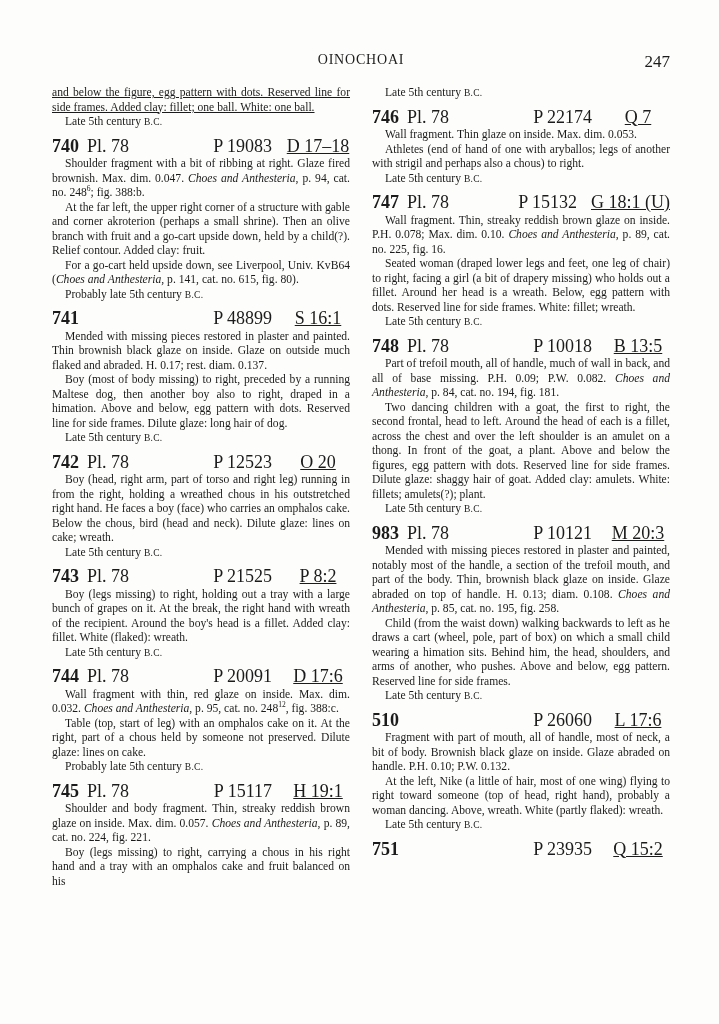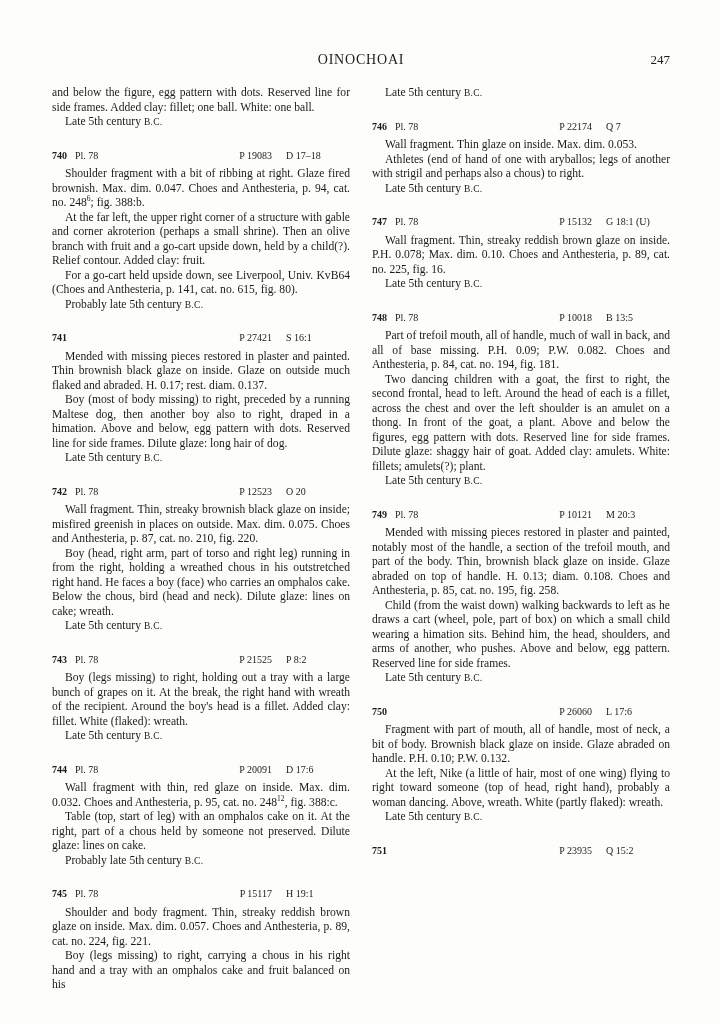--- a/index.html
+++ b/index.html
@@ -25,51 +25,51 @@
   .running-title {
     position: absolute;
     left: 0; right: 0; top: 0;
     text-align: center;
     font-size: 14px;
     letter-spacing: 0.8px;
   }
   .page-number {
     position: absolute;
     right: 0; top: 0;
-    font-size: 13px;
+    font-size: 17px;
   }
   .columns {
     display: flex;
     gap: 22px;
   }
   .col {
     flex: 1;
     min-width: 0;
     font-size: 11.6px;
     line-height: 14.5px;
     text-align: justify;
   }
   .para {
     margin: 0;
     text-indent: 13px;
   }
-  .para.noindent { text-indent: 0; }
+  .para.noindent { text-indent: 0; text-decoration: underline; }
   .entry-h {
     display: flex;
     align-items: baseline;
-    margin: 19px 0 4px 0;
-    font-size: 10px;
+    margin: 9px 0 4px 0;
+    font-size: 18px;
     white-space: nowrap;
   }
   .enum { font-weight: bold; margin-right: 8px; }
   .plate {}
   .spacer { flex: 1; }
   .inv {}
-  .grid { min-width: 64px; text-align: left; margin-left: 14px; }
-  .it { }
+  .grid { min-width: 64px; text-align: center; margin-left: 14px; text-decoration: underline; }
+  .it { font-style: italic; }
   .sup {
     font-size: 0.65em;
     vertical-align: super;
     line-height: 0;
   }
   .sc { font-size: 0.82em; letter-spacing: 0.3px; }
 </style>
 </head>
 <body>
 
@@ -89,34 +89,33 @@
           <span class="inv">P 19083</span>
           <span class="grid">D 17–18</span>
         </div>
         <p class="para">Shoulder fragment with a bit of ribbing at right. Glaze fired brownish. Max. dim. 0.047. <span class="it">Choes and Anthesteria</span>, p. 94, cat. no. 248<span class="sup">6</span>; fig. 388:b.</p>
         <p class="para">At the far left, the upper right corner of a structure with gable and corner akroterion (perhaps a small shrine). Then an olive branch with fruit and a go-cart upside down, held by a child(?). Relief contour. Added clay: fruit.</p>
         <p class="para">For a go-cart held upside down, see Liverpool, Univ. KvB64 (<span class="it">Choes and Anthesteria</span>, p. 141, cat. no. 615, fig. 80).</p>
         <p class="para">Probably late 5th century <span class="sc">B.C.</span></p>
         <div class="entry-h">
           <span class="enum">741</span>
           <span class="spacer"></span>
-          <span class="inv">P 27421</span>
+          <span class="inv">P 48899</span>
           <span class="grid">S 16:1</span>
         </div>
         <p class="para">Mended with missing pieces restored in plaster and painted. Thin brownish black glaze on inside. Glaze on outside much flaked and abraded. H. 0.17; rest. diam. 0.137.</p>
         <p class="para">Boy (most of body missing) to right, preceded by a running Maltese dog, then another boy also to right, draped in a himation. Above and below, egg pattern with dots. Reserved line for side frames. Dilute glaze: long hair of dog.</p>
         <p class="para">Late 5th century <span class="sc">B.C.</span></p>
         <div class="entry-h">
           <span class="enum">742</span>
           <span class="plate">Pl. 78</span>
           <span class="spacer"></span>
           <span class="inv">P 12523</span>
           <span class="grid">O 20</span>
         </div>
-        <p class="para">Wall fragment. Thin, streaky brownish black glaze on inside; misfired greenish in places on outside. Max. dim. 0.075. <span class="it">Choes and Anthesteria</span>, p. 87, cat. no. 210, fig. 220.</p>
         <p class="para">Boy (head, right arm, part of torso and right leg) running in from the right, holding a wreathed chous in his outstretched right hand. He faces a boy (face) who carries an omphalos cake. Below the chous, bird (head and neck). Dilute glaze: lines on cake; wreath.</p>
         <p class="para">Late 5th century <span class="sc">B.C.</span></p>
         <div class="entry-h">
           <span class="enum">743</span>
           <span class="plate">Pl. 78</span>
           <span class="spacer"></span>
           <span class="inv">P 21525</span>
           <span class="grid">P 8:2</span>
         </div>
         <p class="para">Boy (legs missing) to right, holding out a tray with a large bunch of grapes on it. At the break, the right hand with wreath of the recipient. Around the boy's head is a fillet. Added clay: fillet. White (flaked): wreath.</p>
@@ -154,43 +153,44 @@
         <p class="para">Athletes (end of hand of one with aryballos; legs of another with strigil and perhaps also a chous) to right.</p>
         <p class="para">Late 5th century <span class="sc">B.C.</span></p>
         <div class="entry-h">
           <span class="enum">747</span>
           <span class="plate">Pl. 78</span>
           <span class="spacer"></span>
           <span class="inv">P 15132</span>
           <span class="grid">G 18:1 (U)</span>
         </div>
         <p class="para">Wall fragment. Thin, streaky reddish brown glaze on inside. P.H. 0.078; Max. dim. 0.10. <span class="it">Choes and Anthesteria</span>, p. 89, cat. no. 225, fig. 16.</p>
+        <p class="para">Seated woman (draped lower legs and feet, one leg of chair) to right, facing a girl (a bit of drapery missing) who holds out a fillet. Around her head is a wreath. Below, egg pattern with dots. Reserved line for side frames. White: fillet; wreath.</p>
         <p class="para">Late 5th century <span class="sc">B.C.</span></p>
         <div class="entry-h">
           <span class="enum">748</span>
           <span class="plate">Pl. 78</span>
           <span class="spacer"></span>
           <span class="inv">P 10018</span>
           <span class="grid">B 13:5</span>
         </div>
         <p class="para">Part of trefoil mouth, all of handle, much of wall in back, and all of base missing. P.H. 0.09; P.W. 0.082. <span class="it">Choes and Anthesteria</span>, p. 84, cat. no. 194, fig. 181.</p>
         <p class="para">Two dancing children with a goat, the first to right, the second frontal, head to left. Around the head of each is a fillet, across the chest and over the left shoulder is an amulet on a thong. In front of the goat, a plant. Above and below the figures, egg pattern with dots. Reserved line for side frames. Dilute glaze: shaggy hair of goat. Added clay: amulets. White: fillets; amulets(?); plant.</p>
         <p class="para">Late 5th century <span class="sc">B.C.</span></p>
         <div class="entry-h">
-          <span class="enum">749</span>
+          <span class="enum">983</span>
           <span class="plate">Pl. 78</span>
           <span class="spacer"></span>
           <span class="inv">P 10121</span>
           <span class="grid">M 20:3</span>
         </div>
         <p class="para">Mended with missing pieces restored in plaster and painted, notably most of the handle, a section of the trefoil mouth, and part of the body. Thin, brownish black glaze on inside. Glaze abraded on top of handle. H. 0.13; diam. 0.108. <span class="it">Choes and Anthesteria</span>, p. 85, cat. no. 195, fig. 258.</p>
         <p class="para">Child (from the waist down) walking backwards to left as he draws a cart (wheel, pole, part of box) on which a small child wearing a himation sits. Behind him, the head, shoulders, and arms of another, who pushes. Above and below, egg pattern. Reserved line for side frames.</p>
         <p class="para">Late 5th century <span class="sc">B.C.</span></p>
         <div class="entry-h">
-          <span class="enum">750</span>
+          <span class="enum">510</span>
           <span class="spacer"></span>
           <span class="inv">P 26060</span>
           <span class="grid">L 17:6</span>
         </div>
         <p class="para">Fragment with part of mouth, all of handle, most of neck, a bit of body. Brownish black glaze on inside. Glaze abraded on handle. P.H. 0.10; P.W. 0.132.</p>
         <p class="para">At the left, Nike (a little of hair, most of one wing) flying to right toward someone (top of head, right hand), probably a woman dancing. Above, wreath. White (partly flaked): wreath.</p>
         <p class="para">Late 5th century <span class="sc">B.C.</span></p>
         <div class="entry-h">
           <span class="enum">751</span>
           <span class="spacer"></span>

